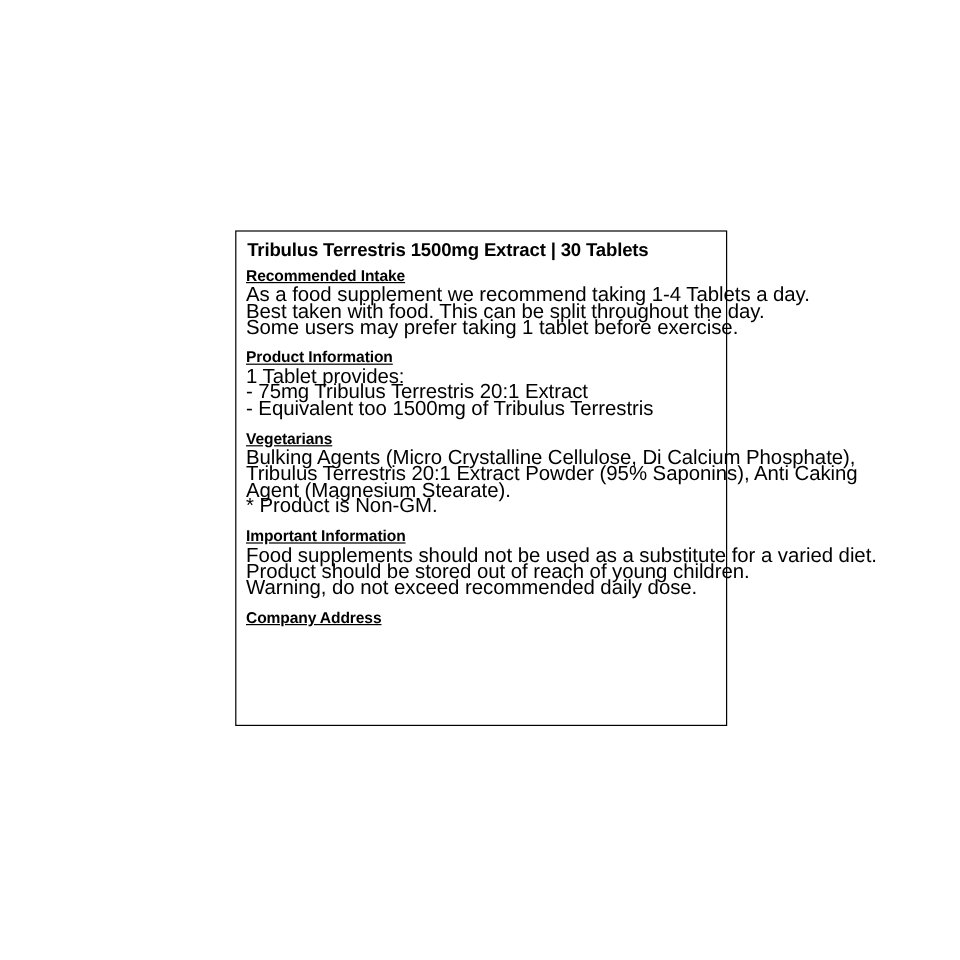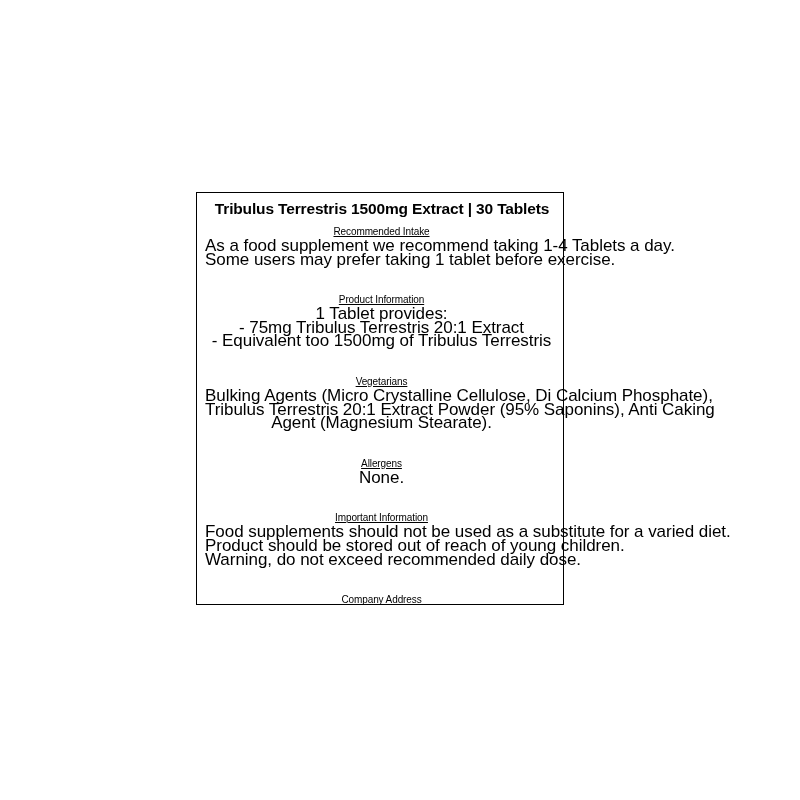--- a/index.html
+++ b/index.html
@@ -14,48 +14,47 @@
     font-family: "Liberation Sans", sans-serif;
     color: #000000;
     overflow: hidden;
     position: relative;
   }
 
   #label-panel {
     position: absolute;
     left: 196px;
     top: 192px;
-    width: 368px;
+    width: 410px;
     height: 413px;
     box-sizing: border-box;
     border: 1.5px solid #000000;
     background: #ffffff;
     padding: 6px 5px 6px 6px;
-    text-align: center;
   }
 
   .panel-title {
     font-size: 15.5px;
     font-weight: bold;
     line-height: 20px;
     letter-spacing: -0.15px;
     white-space: nowrap;
     margin: 0 0 2px 3px;
   }
 
   .section {
     margin: 0;
   }
   .section + .section {
-    margin-top: 23px;
+    margin-top: 9px;
   }
 
   .section-heading {
-    font-size: 10px;
-    font-weight: normal;
+    font-size: 13px;
+    font-weight: bold;
     line-height: 14px;
     text-decoration: underline;
     text-underline-offset: 1px;
     display: inline-block;
     margin: 0 0 0 2px;
     letter-spacing: -0.1px;
   }
 
   .section-body {
     margin: 0 0 0 2px;
@@ -70,34 +69,33 @@
   }
 </style>
 </head>
 <body>
 
 <div id="label-panel">
   <div class="panel-title">Tribulus Terrestris 1500mg Extract | 30 Tablets</div>
   <div id="sections-container">
       <div class="section"><div class="section-heading">Recommended Intake</div><div class="section-body">
           <div class="line">As a food supplement we recommend taking 1-4 Tablets a day.</div>
+          <div class="line">Best taken with food. This can be split throughout the day.</div>
           <div class="line">Some users may prefer taking 1 tablet before exercise.</div>
         </div></div>
       <div class="section"><div class="section-heading">Product Information</div><div class="section-body">
           <div class="line">1 Tablet provides:</div>
           <div class="line">- 75mg Tribulus Terrestris 20:1 Extract</div>
           <div class="line">- Equivalent too 1500mg of Tribulus Terrestris</div>
         </div></div>
       <div class="section"><div class="section-heading">Vegetarians</div><div class="section-body">
           <div class="line">Bulking Agents (Micro Crystalline Cellulose, Di Calcium Phosphate),</div>
           <div class="line">Tribulus Terrestris 20:1 Extract Powder (95% Saponins), Anti Caking</div>
           <div class="line">Agent (Magnesium Stearate).</div>
-        </div></div>
-      <div class="section"><div class="section-heading">Allergens</div><div class="section-body">
-          <div class="line">None.</div>
+          <div class="line">* Product is Non-GM.</div>
         </div></div>
       <div class="section"><div class="section-heading">Important Information</div><div class="section-body">
           <div class="line">Food supplements should not be used as a substitute for a varied diet.</div>
           <div class="line">Product should be stored out of reach of young children.</div>
           <div class="line">Warning, do not exceed recommended daily dose.</div>
         </div></div>
       <div class="section"><div class="section-heading">Company Address</div></div>
     </div>
 </div>
 

